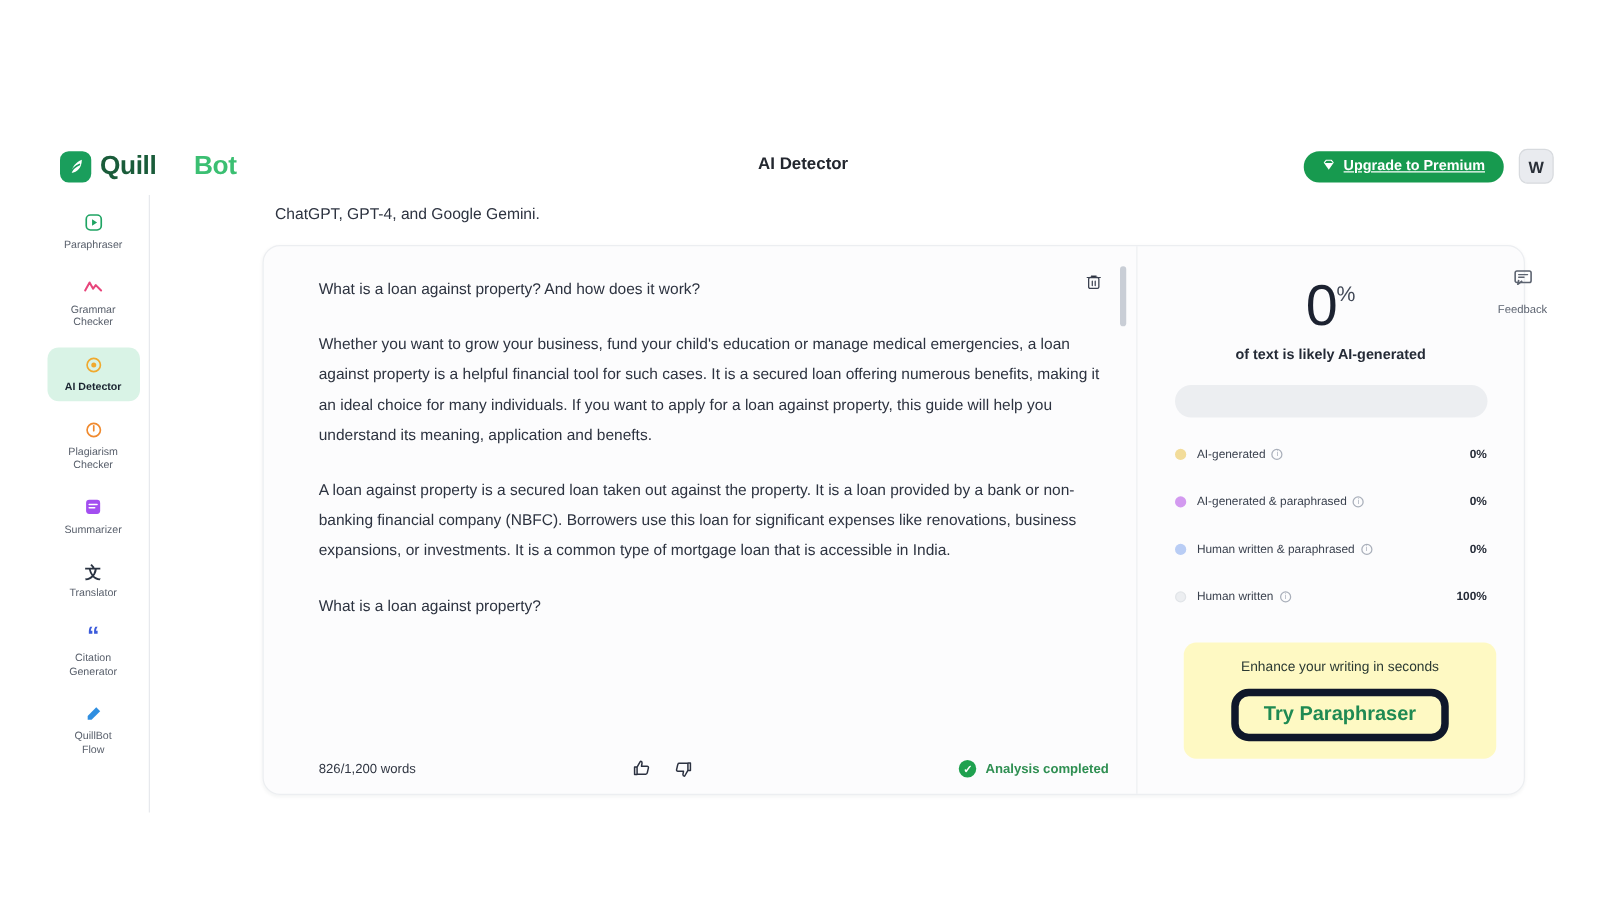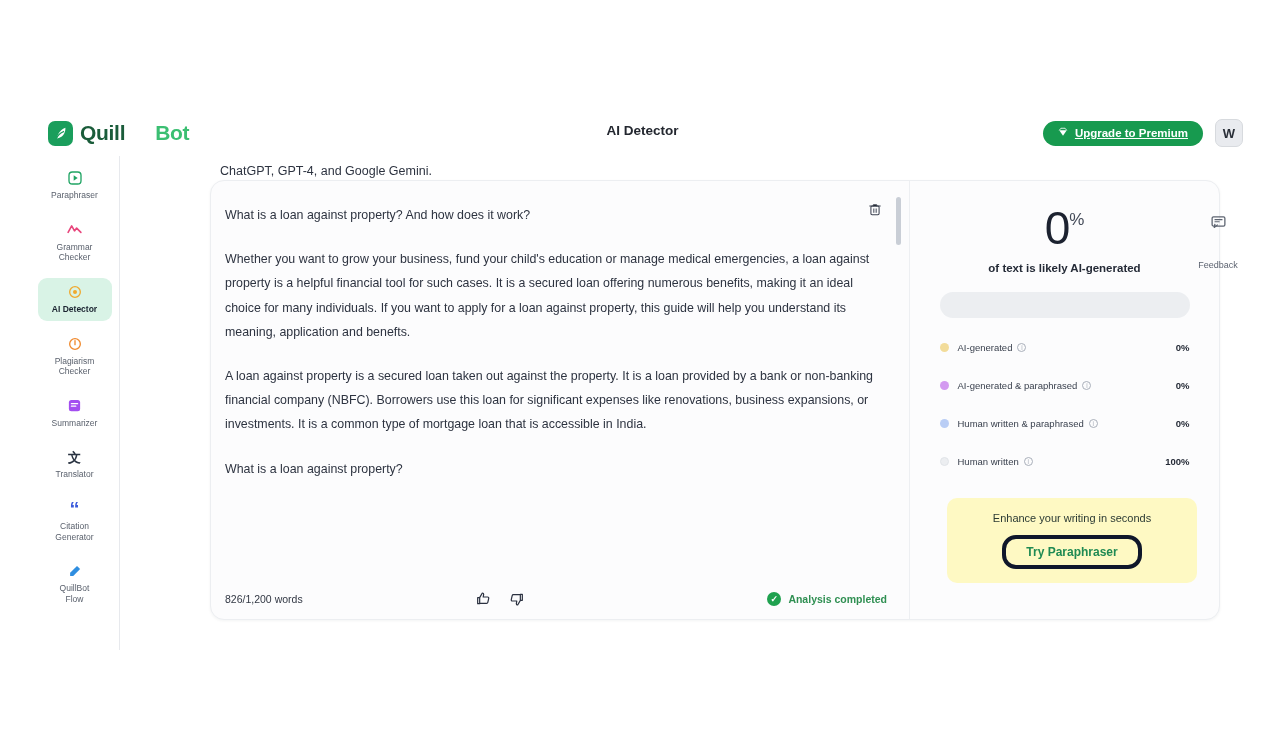--- a/index.html
+++ b/index.html
@@ -92,27 +92,28 @@
     position: absolute; left: 90px; top: 46px;
     width: 1135px; height: 494px;
     background: #ffffff;
     overflow: hidden;
   }
   .pretext {
     position: absolute; left: 100px; top: 8px;
     font-size: 12.5px; color: #2d3340;
   }
   .workcard {
-    position: absolute; left: 90px; top: 24px;
+    position: absolute; left: 90px; top: 40px;
     width: 1010px; height: 440px;
     background: #fcfcfd;
     border: 1px solid #eceef1;
     border-radius: 14px;
     box-shadow: 0 1px 3px rgba(24,30,45,.05);
     display: flex;
+    padding-left: 30px;
   }
 
   
   .editor {
     position: relative;
     width: 712px; height: 100%;
     border-right: 1px solid #edeff2;
     padding: 22px 26px 0 14px;
   }
   .editor-body { font-size: 12.4px; color: #2d3340; line-height: 1.95; }
@@ -179,35 +180,35 @@
   .legend-val { margin-left: auto; font-size: 9.5px; font-weight: 700; color: #242a36; }
   .promo {
     width: 250px; margin-top: 8px;
     background: #fef9c3; border-radius: 10px;
     padding: 14px 10px 14px 10px; text-align: center; margin-left: 15px;
   }
   .promo-text { font-size: 11px; color: #2b3a33; }
   .promo-btn {
     margin-top: 11px;
     display: inline-block;
-    border: 4px solid #0f172a; border-radius: 14px;
+    border: 6px solid #0f172a; border-radius: 14px;
     color: #1f8a53; background: transparent;
-    font-size: 12px; font-weight: 700;
+    font-size: 16px; font-weight: 700;
     padding: 6px 20px; cursor: pointer;
     font-family: "Liberation Sans", sans-serif;
   }
 
   
   .feedback {
     position: absolute; right: 6px; top: 58px;
     width: 62px;
     display: flex; flex-direction: column; align-items: center; gap: 6px;
     cursor: pointer;
   }
-  .feedback-label { font-size: 9px; color: #5c6370; margin-top: 19px; }
+  .feedback-label { font-size: 9px; color: #5c6370; }
 </style>
 </head>
 <body>
 
 <div class="app">
 
   <div class="header">
     <div class="logo">
       <span class="logo-mark">
         <svg width="17" height="17" viewBox="0 0 24 24">

